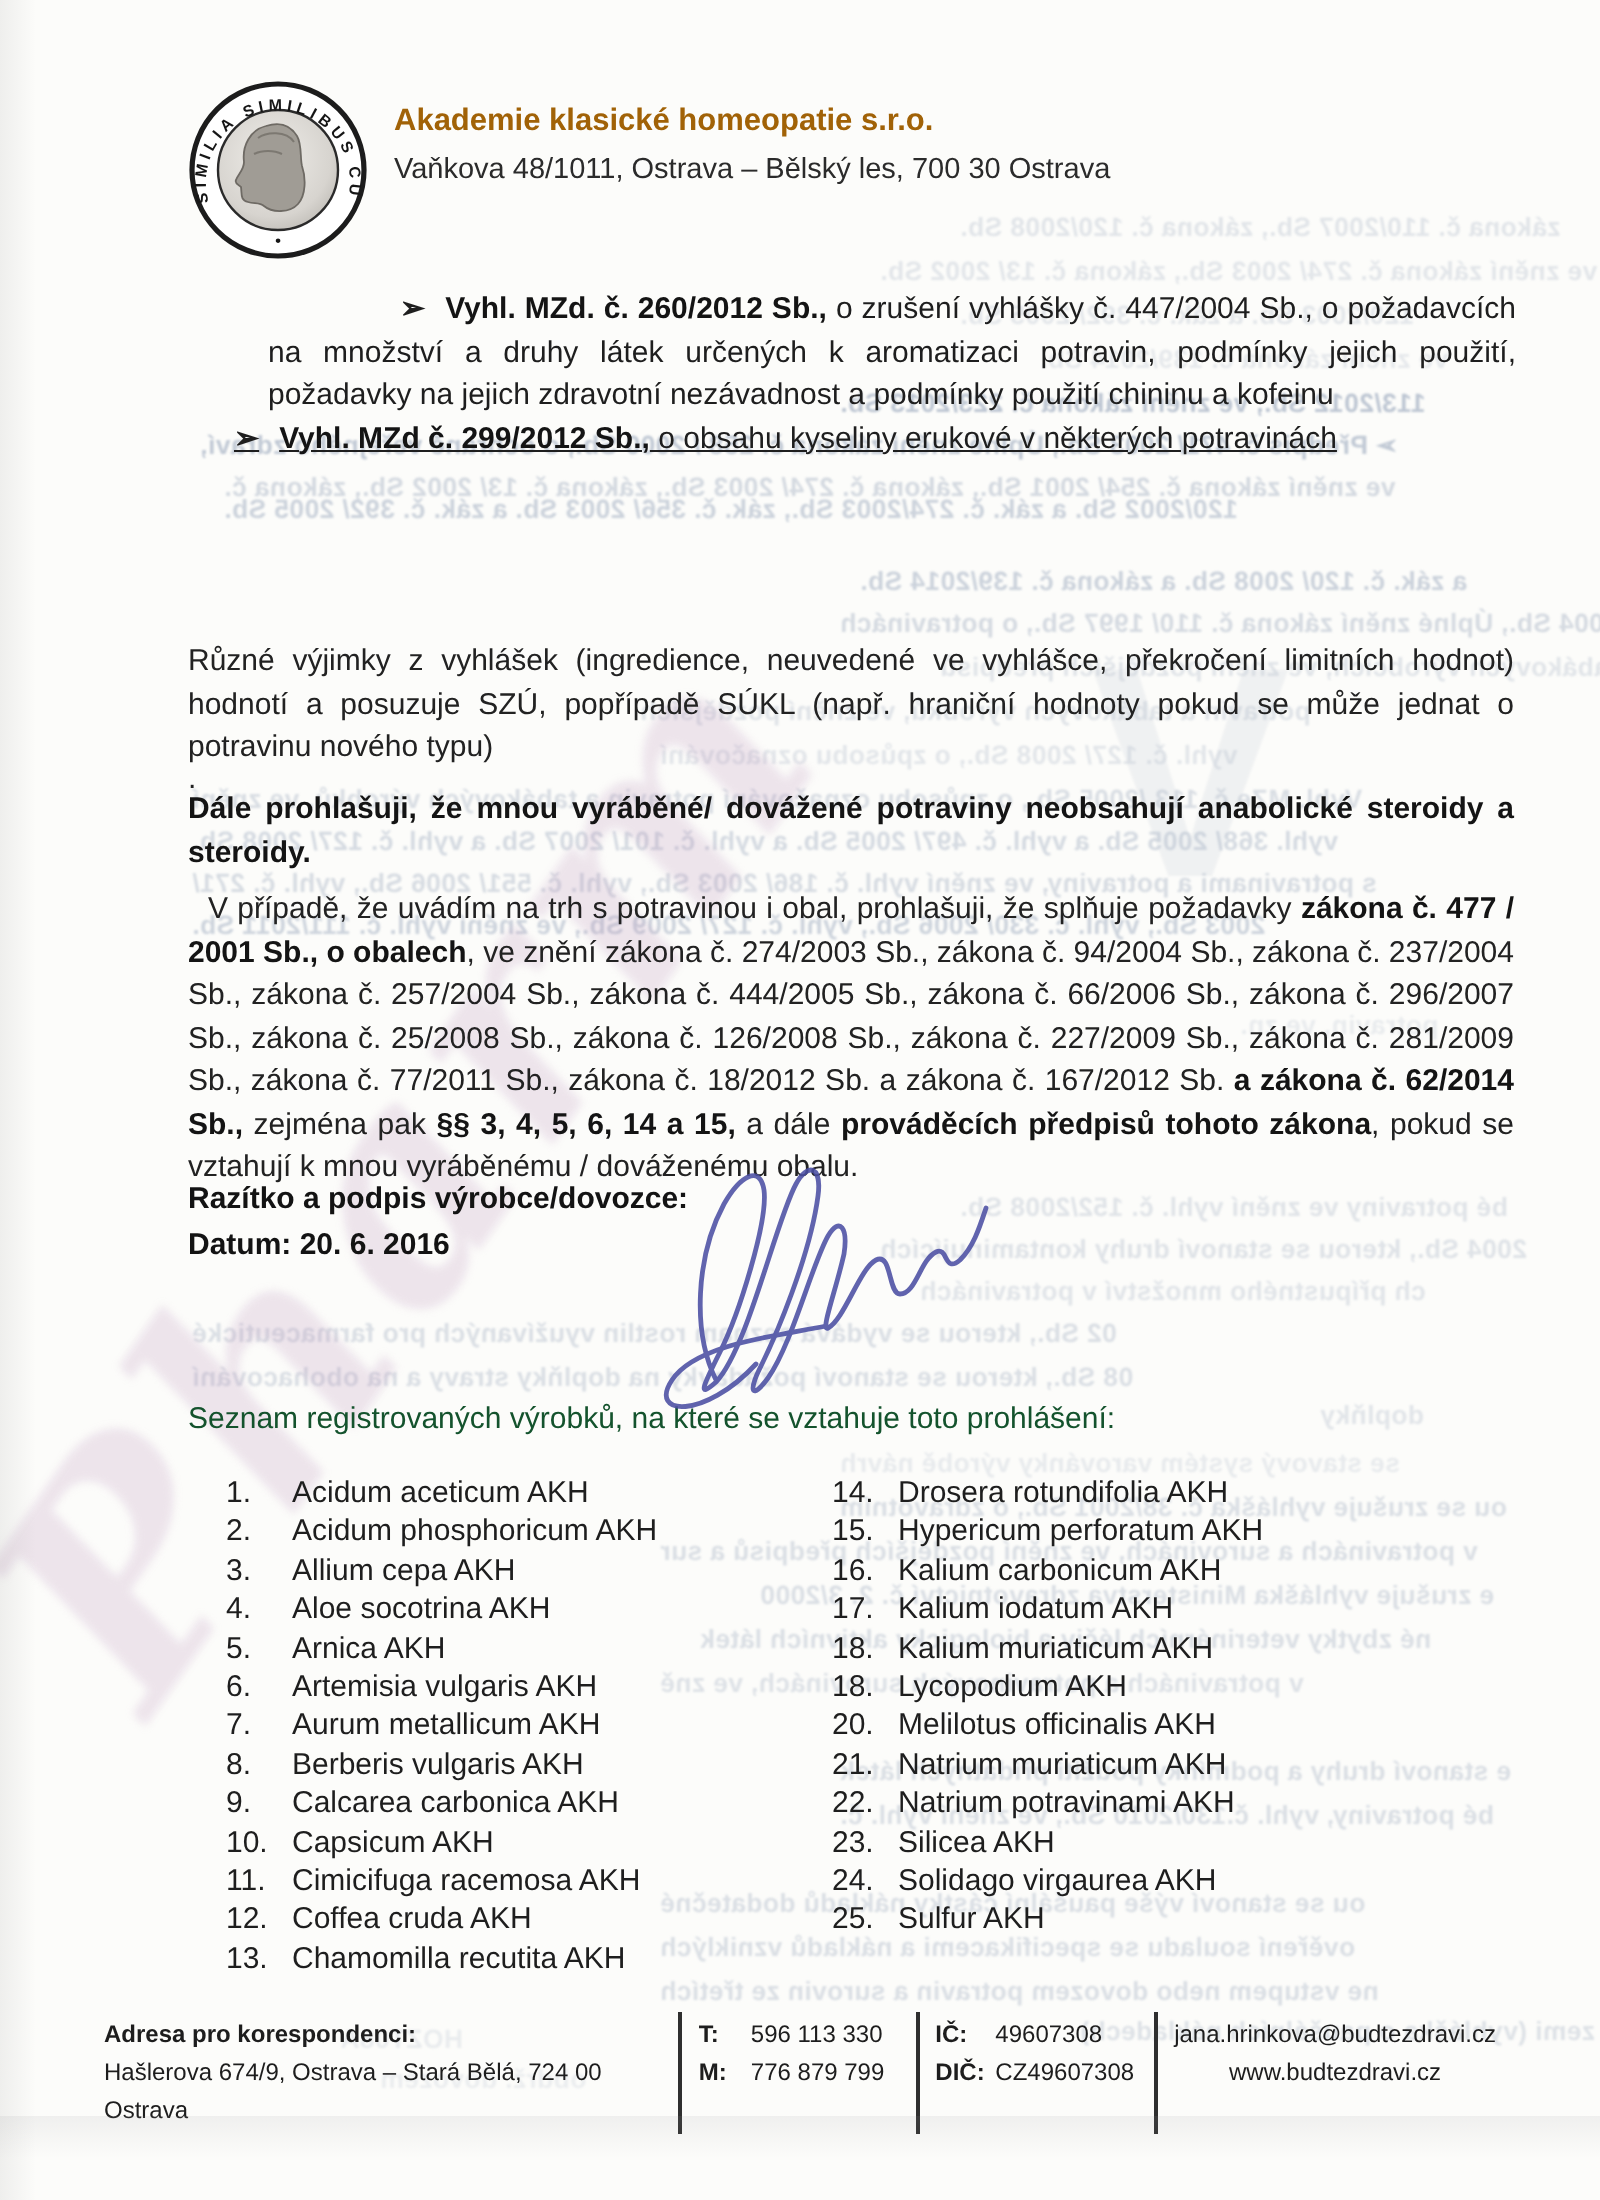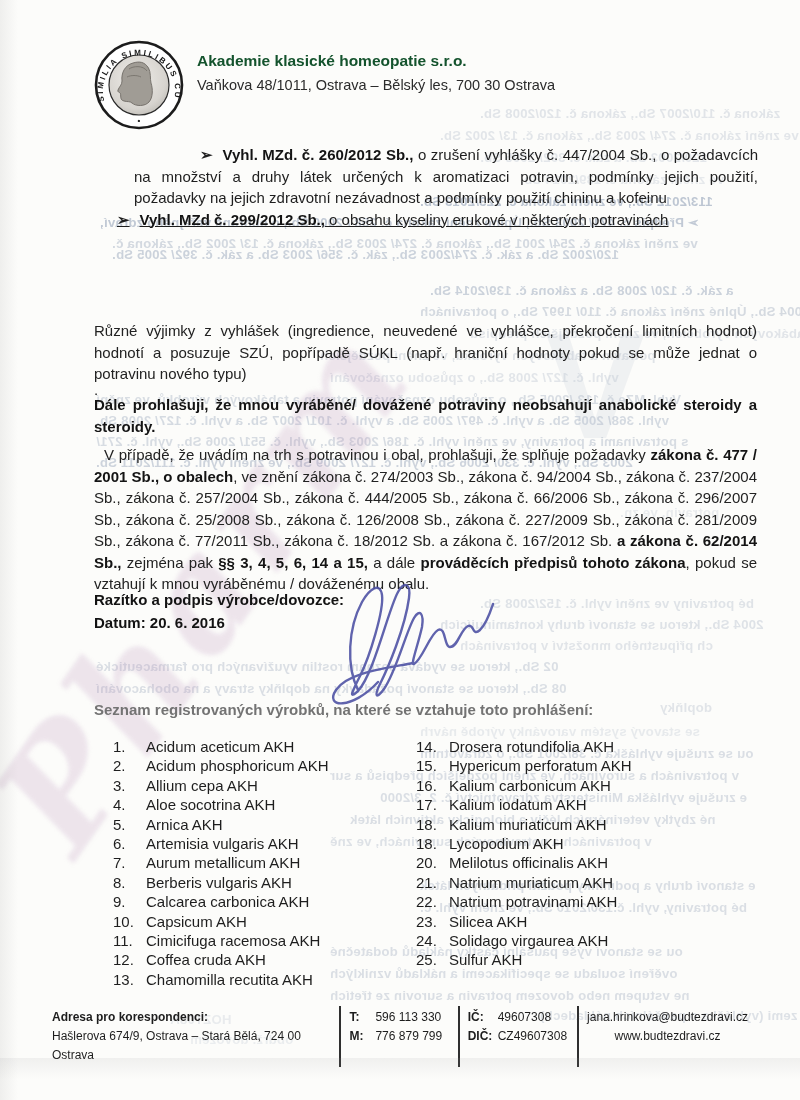--- a/index.html
+++ b/index.html
@@ -28,37 +28,37 @@
     position:absolute;left:-40px;top:780px;z-index:2;pointer-events:none;
     font-family:"DejaVu Serif",serif;font-style:italic;font-weight:700;
     font-size:150px;color:rgba(184,143,184,.22);filter:blur(2px);
     transform:rotate(-55deg);transform-origin:left top;letter-spacing:8px;
   }
 
   
   .content{position:absolute;inset:0;z-index:3;}
   .abs{position:absolute;}
   .b{font-weight:700;color:#141414;}
-  .company{left:197px;top:52px;font-size:15.5px;font-weight:700;color:#14532d;}
+  .company{left:197px;top:52px;font-size:15.5px;font-weight:700;color:#a16207;}
   .address{left:197px;top:77px;font-size:14.5px;color:#2b2b2b;}
 
   .bullets{left:134px;top:104px;width:624px;}
   .bullet{margin:0;font-size:15px;line-height:21.5px;text-align:justify;color:#1e1e1e;}
   .bullet .marker{font-weight:700;padding-right:10px;}
   .bullet.b1{text-indent:66px;margin-top:40px;}
   .bullet.b2{text-indent:-17px;text-decoration:underline;}
 
   .para{font-size:15px;line-height:21.5px;text-align:justify;color:#222;margin:0;}
   .p-block{left:94px;width:663px;}
   .indent1{text-indent:10px;}
   .dotline{left:94px;top:381px;font-size:15px;color:#222;}
 
   .stamp{left:94px;top:588px;font-size:15px;line-height:23px;font-weight:700;color:#131313;}
 
-  .list-heading{left:94px;top:701px;font-size:15px;font-weight:700;color:#737373;}
+  .list-heading{left:94px;top:701px;font-size:15px;font-weight:400;color:#14532d;}
   .prod-col{top:737px;width:300px;}
   .prod{font-size:15px;line-height:19.4px;color:#1e1e1e;display:flex;}
   .prod .num{width:33px;flex:0 0 33px;}
 
   .sig-svg{left:316px;top:570px;z-index:4;}
   .logo-box{left:93px;top:39px;width:92px;height:92px;}
 
   
   .footer{
     left:52px;top:1006px;width:706px;display:flex;align-items:stretch;

